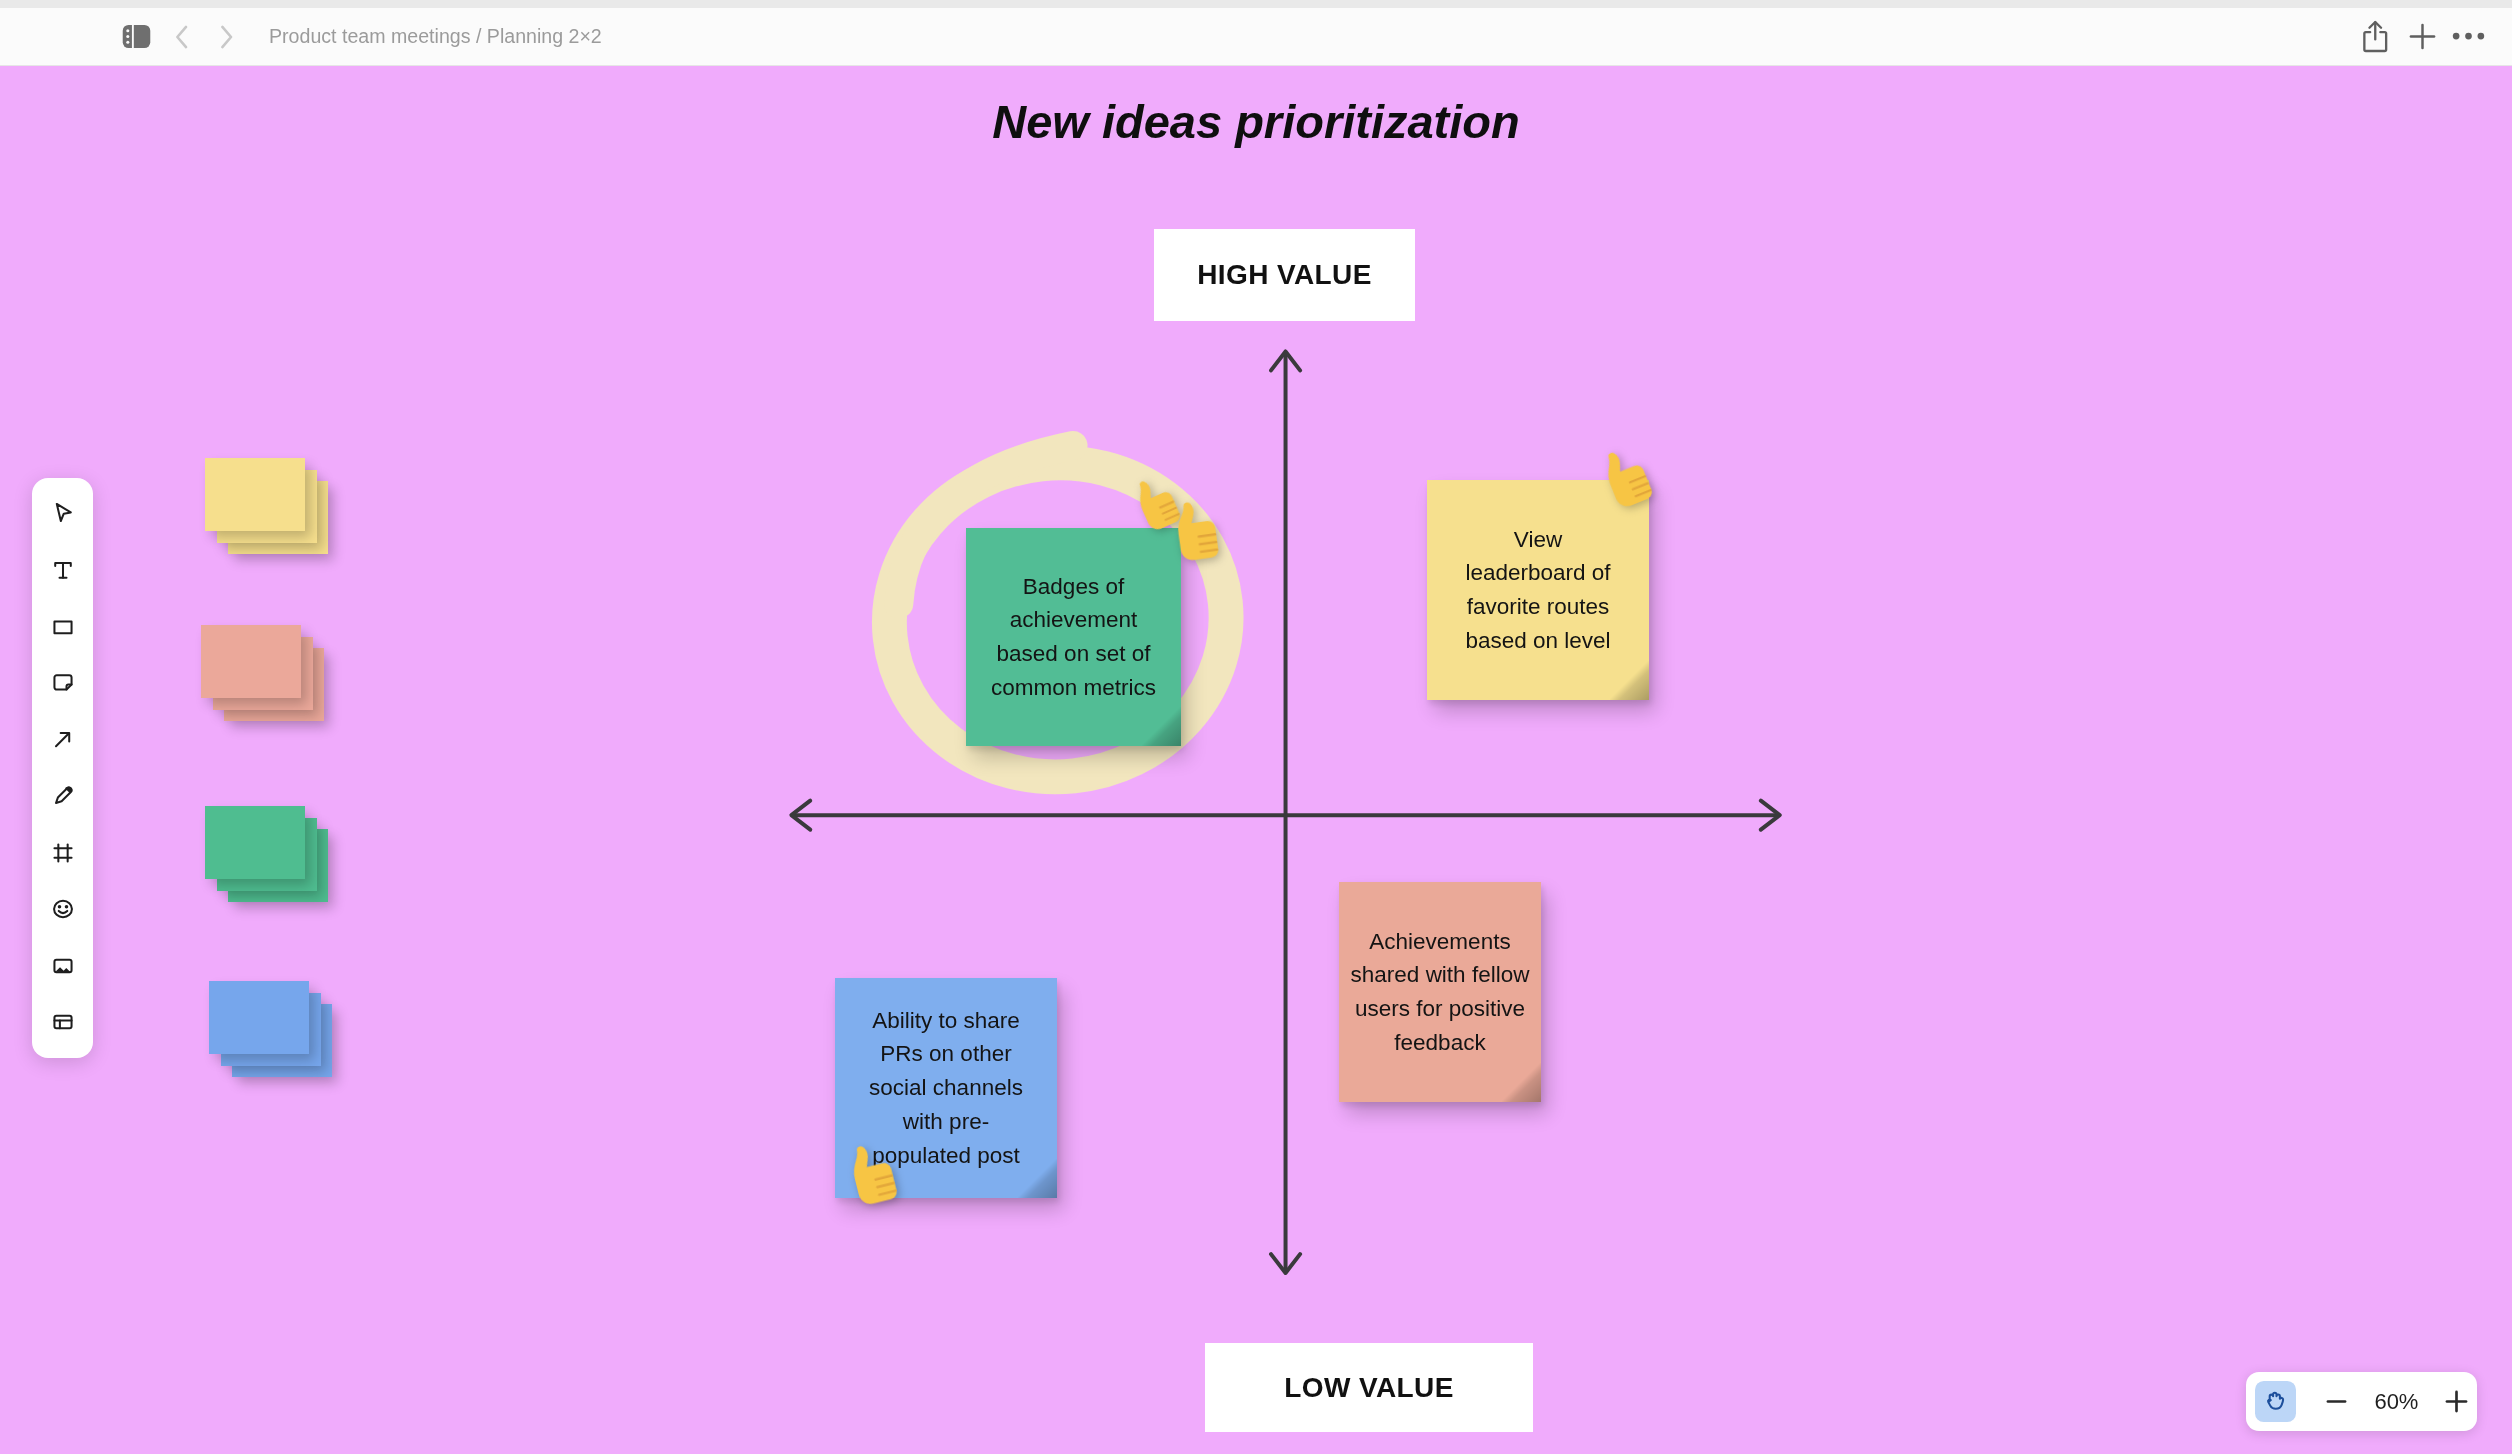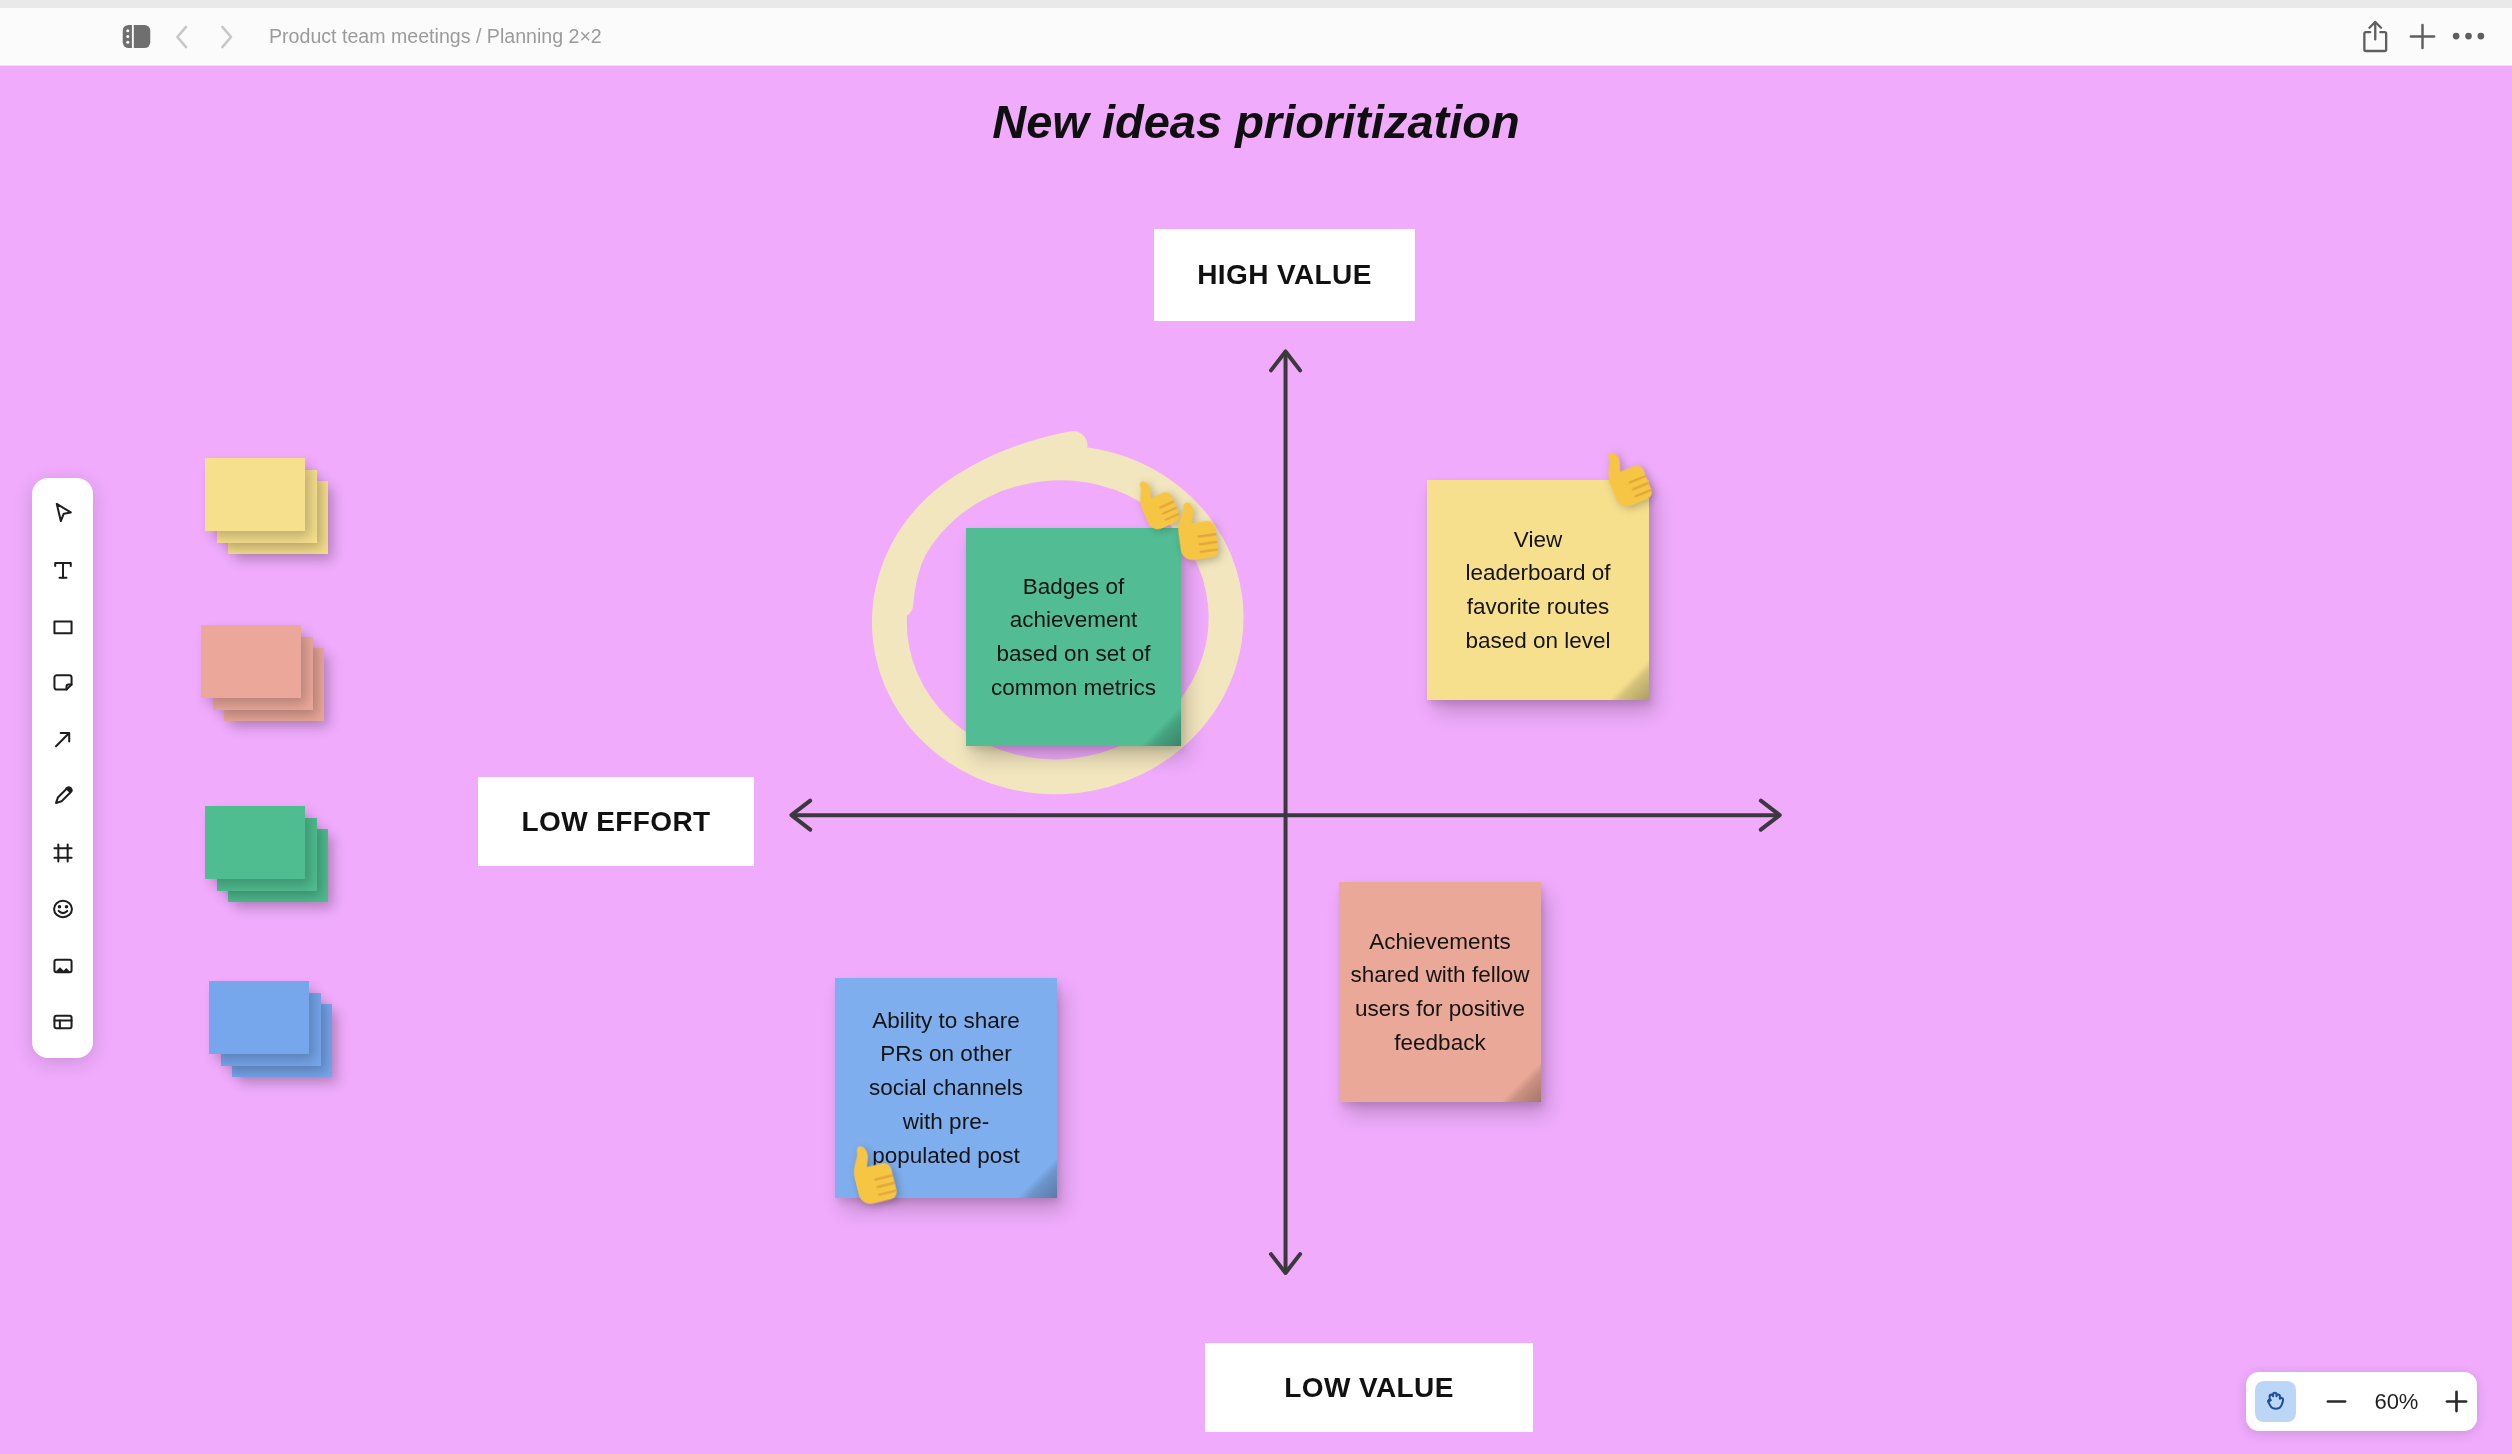--- a/index.html
+++ b/index.html
@@ -225,21 +225,20 @@
     <div class="s s2"></div>
     <div class="s s1"></div>
   </div>
   <div class="stack stack-blue">
     <div class="s s3"></div>
     <div class="s s2"></div>
     <div class="s s1"></div>
   </div>
 
   <div class="qlabel q-top">HIGH VALUE</div>
-  <div class="qlabel q-left">LOW EFFORT</div>
   <div class="qlabel q-bottom">LOW VALUE</div>
 
   <div class="tool-panel">
     <div class="tool">
       <svg width="28" height="28" viewBox="0 0 36 36">
         <path d="M10 5 L28 16 L19 17.6 L15.2 27 Z"></path>
       </svg>
     </div>
     <div class="tool">
       <svg width="28" height="28" viewBox="0 0 36 36">

